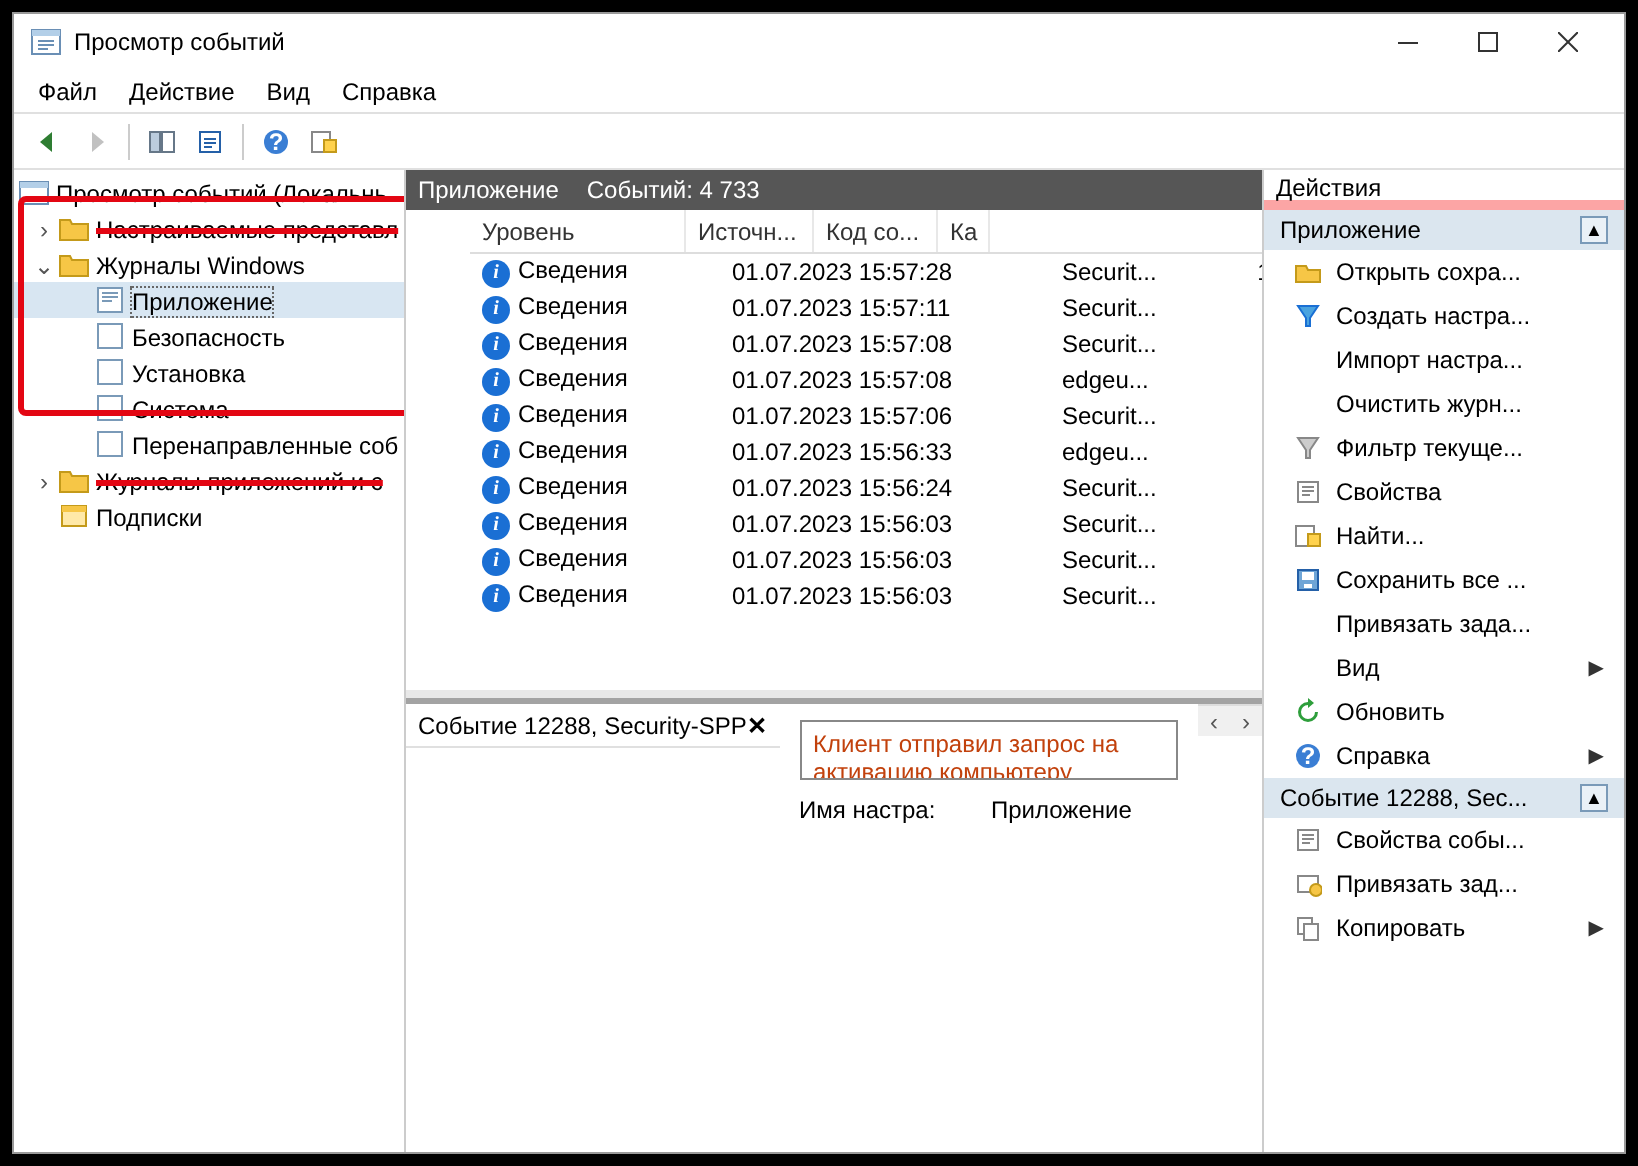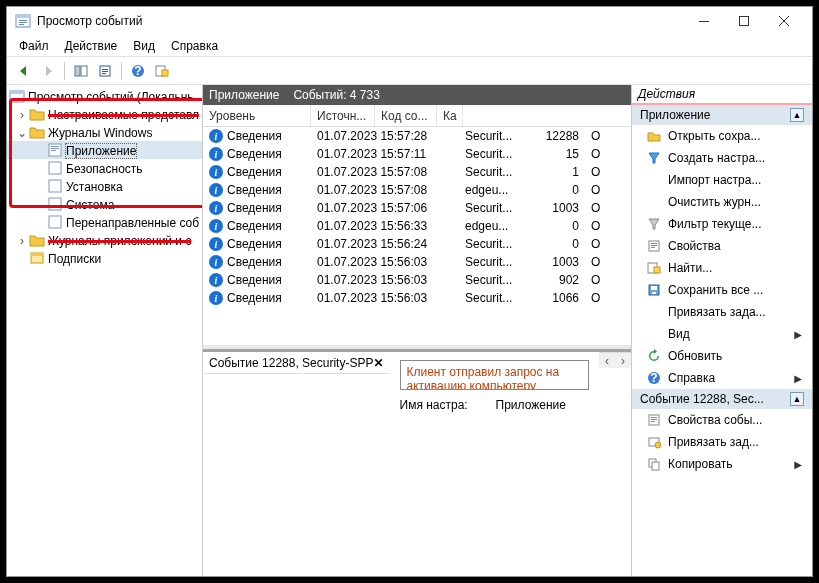--- a/index.html
+++ b/index.html
@@ -19,25 +19,25 @@
 .tnode { display:flex; align-items:flex-end; padding:1px 2px; white-space:nowrap;}
 .tnode .twisty { width:14px; text-align:center; color:#555; cursor:pointer;}
 .tnode .ticon2 { width:16px; height:16px; margin-right:3px; display:inline-flex;align-items:center;justify-content:center;}
 .tnode.sel { background:#d8e6f2; }
 .tnode.sel .lbl { outline:1px dotted #666;}
 .highlight { position:relative;}
 .redbox { position:absolute; left:2px; top:13px; width:200px; height:110px; border:3px solid #e30613; border-radius:4px; pointer-events:none; z-index:10;}
 .center { flex:1; display:flex; flex-direction:column; min-width:0; border-right:1px solid #ccc;}
 .centerhdr { height:20px; background:#565656; color:#fff; display:flex; align-items:center; padding:0 6px; font-size:12px;}
 .centerhdr .hsec { margin-right:14px;}
-.grid { flex:0 0 240px; overflow:hidden; display:flex; flex-direction:column; position:relative;}
+.grid { flex:0 0 240px; overflow:hidden; display:flex; flex-direction:column; position:relative;margin-left:32px;}
 .gridhead { display:flex; height:22px; background:#fff; border-bottom:1px solid #ddd;}
 .gridhead .gh { border-right:1px solid #e8e8e8; padding:3px 6px; display:flex; align-items:center; color:#333;background:#fff;}
 .gridbody { flex:1; overflow-y:scroll; overflow-x:scroll;}
-.grow { display:flex; height:18px; align-items:center; white-space:nowrap;}
+.grow { display:flex; height:18px; align-items:center; white-space:nowrap;gap:17px;}
 .grow .gc { padding:0 6px; overflow:hidden; text-overflow:clip;}
 .c1 {width:108px;min-width:108px;text-align:left;}
 .c2 {width:148px;min-width:148px;}
 .c3 {width:64px;min-width:64px;}
 .c4 {width:62px;min-width:62px;text-align:right;}
 .c5 {width:26px;min-width:26px;}
 .iinfo { width:14px;height:14px;border-radius:50%;background:#1a6fd4;display:inline-flex;align-items:center;justify-content:center;color:#fff;font-size:10px;font-weight:bold;margin-right:4px;font-style:italic;font-family:Georgia,serif;}
 .splitter { height:4px; background:#e8e8e8; cursor:row-resize;}
 .detail { flex:1; border-top:3px solid #a3a3a3; display:flex; flex-direction:row; min-height:0;}
 .detailhdr { height:22px; display:flex; align-items:center; padding:0 6px; background:#fff;border-bottom:1px solid #e0e0e0;}
@@ -48,21 +48,21 @@
 .tab:not(.active){border-bottom:1px solid #ccc;color:#555;}
 .tabpad{flex:1;border-bottom:1px solid #ccc;}
 .detailbody { flex:1; padding:8px 10px; position:relative; overflow:hidden;}
 .msgbox { border:1px solid #888; padding:4px 6px; height:30px; overflow:hidden;color:#c2410c;}
 .drow { margin-top:8px; display:flex; white-space:nowrap;}
 .drow .dk { width:96px;}
 .hscroll { height:16px; display:flex; align-items:center; background:#f0f0f0; border-top:1px solid #ddd;}
 .hscroll .arrow{width:16px;text-align:center;color:#555;}
 .hscroll .track{flex:1;}
 .actions { width:180px; display:flex; flex-direction:column;}
-.acthdr { height:20px; background:#fff; border-bottom:2px solid #fca5a5; padding:2px 6px; font-weight:400;font-style:italic;}
+.acthdr { height:20px; background:#fff; border-bottom:5px solid #fca5a5; padding:2px 6px; font-weight:400;}
 .actbody { flex:1; overflow:hidden; padding:0;}
 .actgroup { background:#dbe6ef; padding:3px 8px; display:flex; font-size:12px;}
 .actgroup .collapse { margin-left:auto; font-size:9px; display:inline-flex;align-items:center;justify-content:center;width:14px;height:14px;border:1px solid #7a9ab8;background:#eaf1f7;}
 .actitem { display:flex; align-items:center; padding:3px 10px 3px 14px; white-space:nowrap;}
 .actitem .aicon { width:16px; height:16px; margin-right:6px; display:inline-flex; align-items:center; justify-content:center; font-size:13px;}
 .actitem .arrow-r { margin-left:auto; font-size:10px; color:#333;}
 svg { display:block; }
 </style>
 </head>
 <body>

